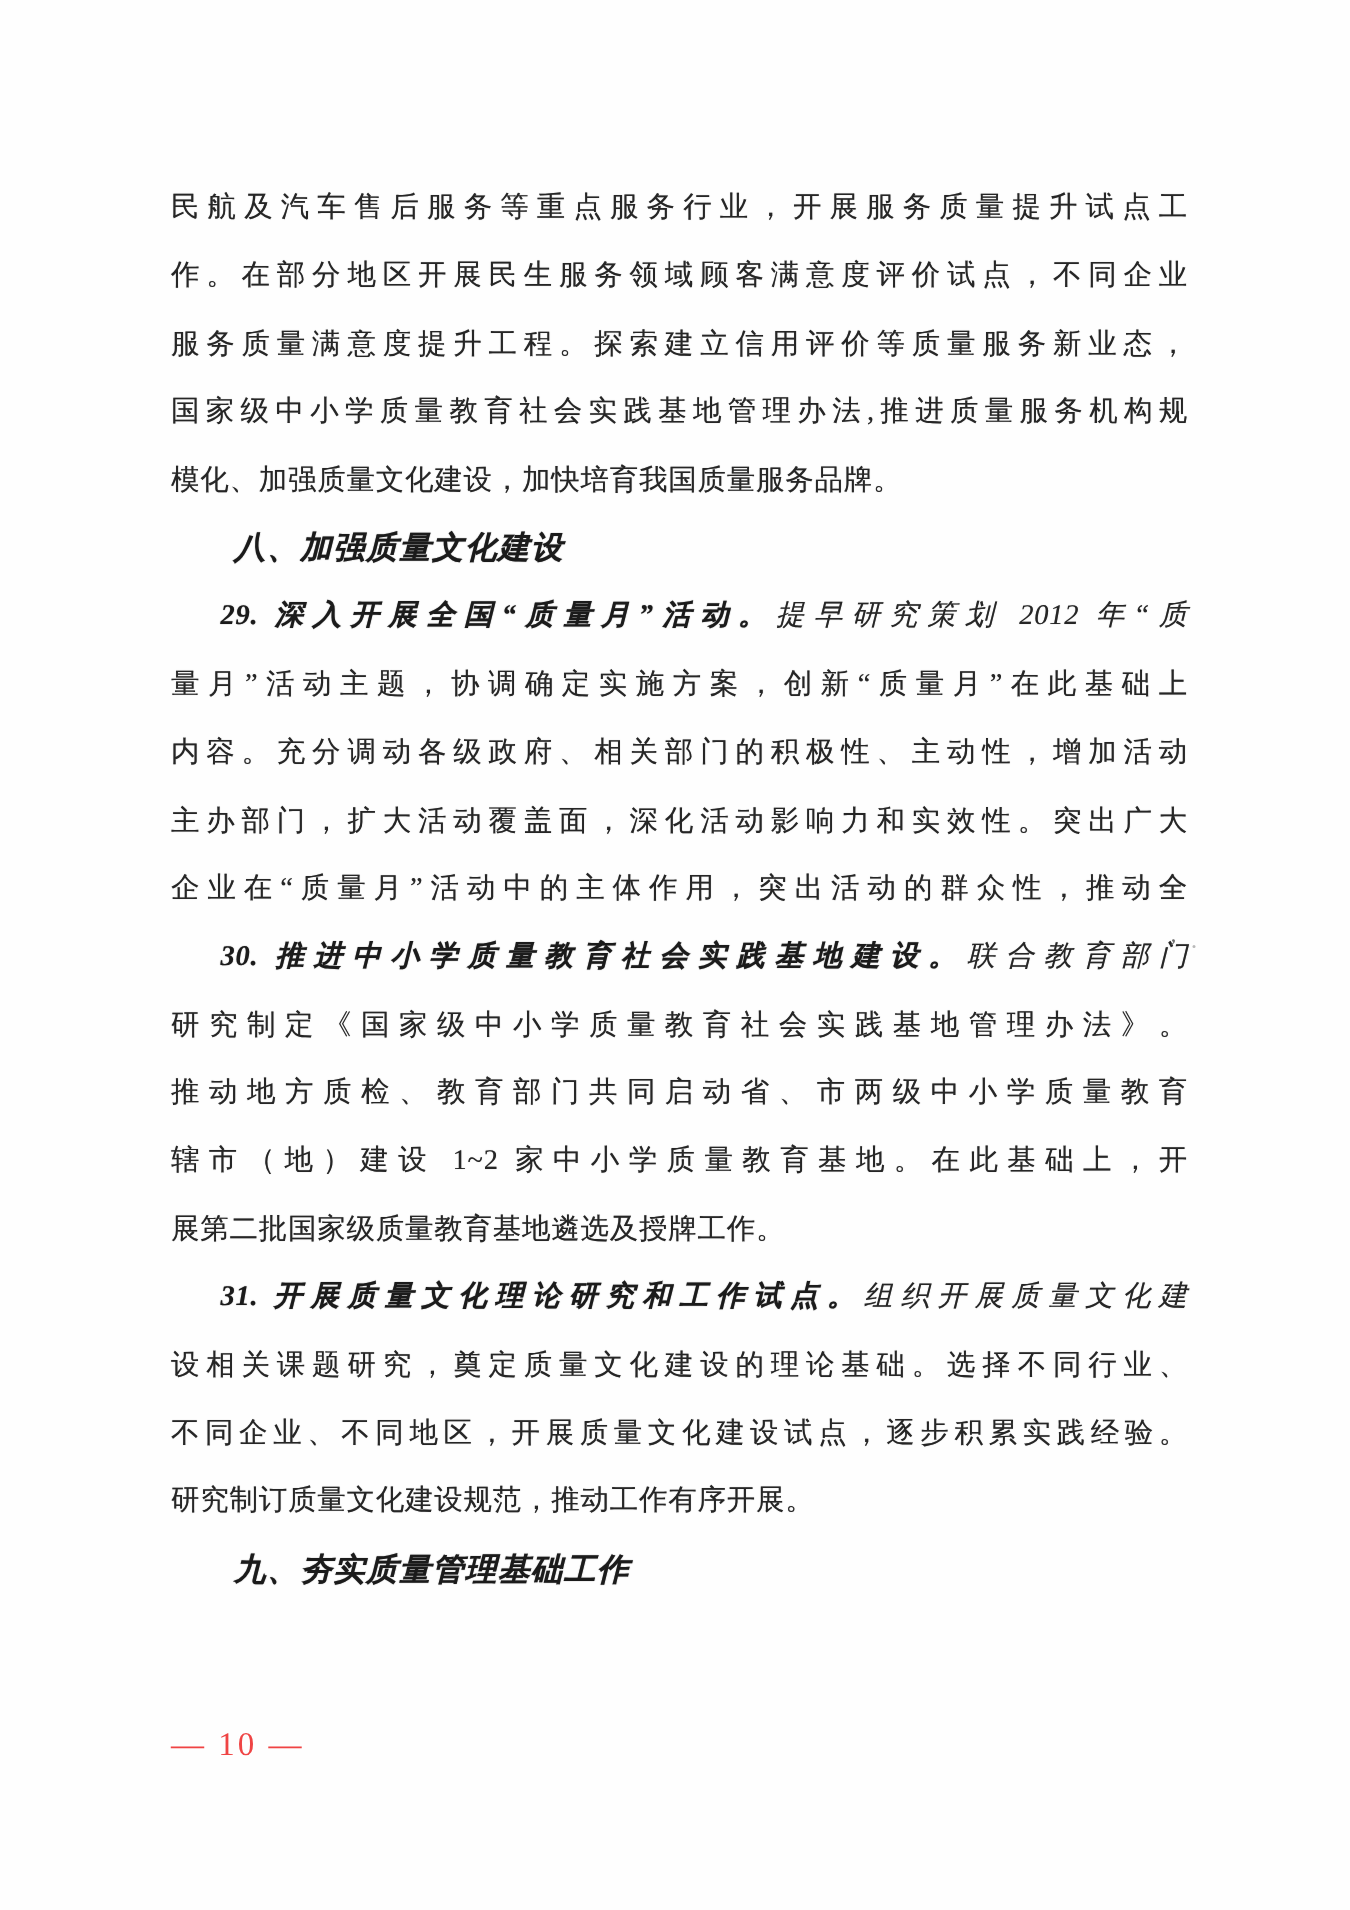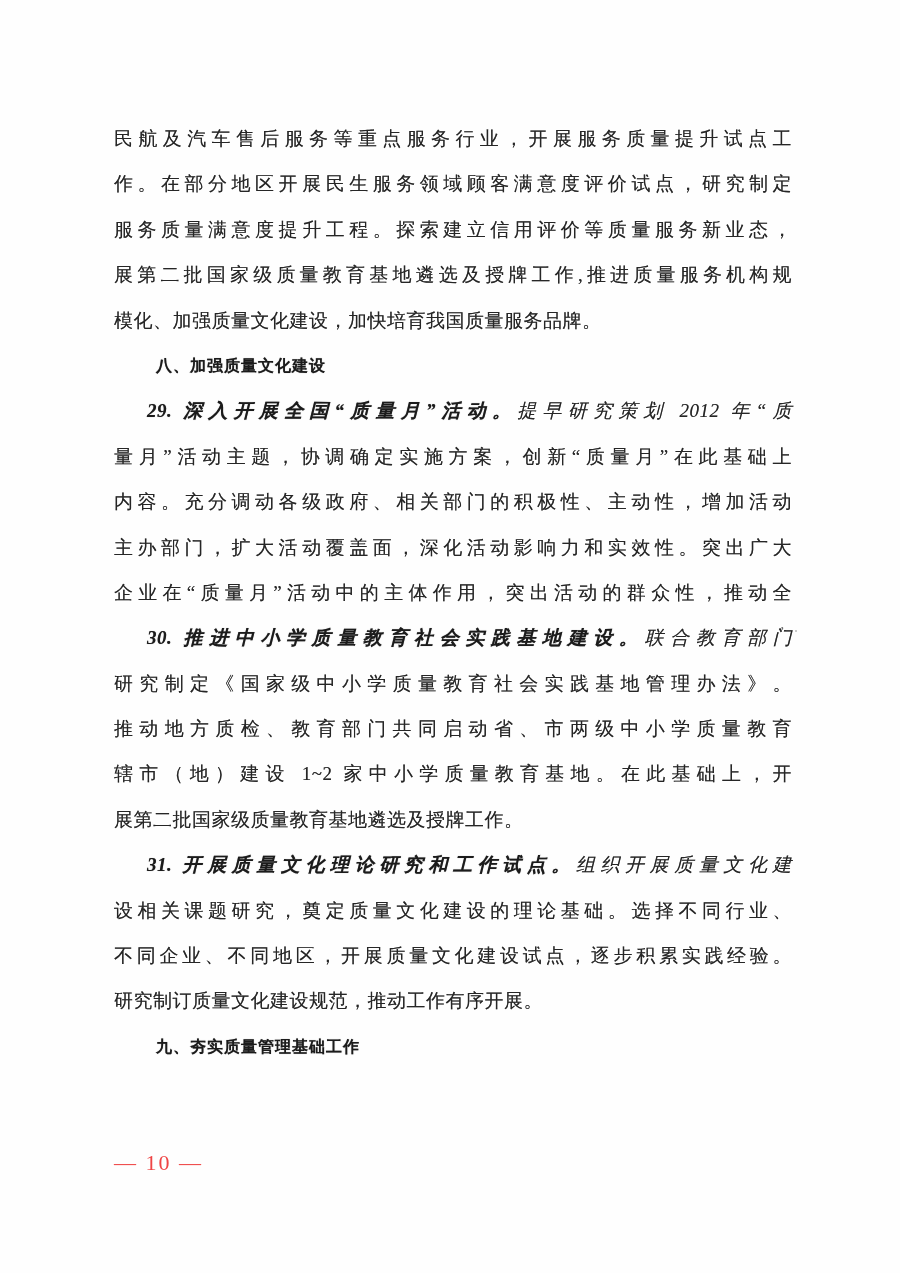--- a/index.html
+++ b/index.html
@@ -41,24 +41,25 @@
     text-justify: inter-character;
   }
   .line.indent {
     padding-left: 33px;
     font-style: italic;
   }
   .line.heading {
     font-family: "Liberation Sans", "DejaVu Sans", sans-serif;
     font-weight: bold;
     color: #1b1b1b;
-    font-size: 16px;
+    font-size: 21px;
     letter-spacing: 1px;
     padding-left: 42px;
     text-shadow: 0 0 0.6px rgba(20,20,20,0.6);
+    font-style: italic;
   }
   .seg { font-weight: normal; }
   .seg.bold {
     font-weight: bold;
     color: #1b1b1b;
     text-shadow: 0 0 0.7px rgba(20,20,20,0.6);
   }
   .footer {
     position: absolute;
     left: 114px;
@@ -85,23 +86,23 @@
     background: #b9b9b9;
     border-radius: 50%;
   }
 </style>
 </head>
 <body>
 
 <div class="page">
   <div class="text-block">
       <div class="line fill"><span class="seg">民航及汽车售后服务等重点服务行业，开展服务质量提升试点工</span></div>
-      <div class="line fill"><span class="seg">作。在部分地区开展民生服务领域顾客满意度评价试点，研究制定</span></div>
+      <div class="line fill"><span class="seg">作。在部分地区开展民生服务领域顾客满意度评价试点，不同企业</span></div>
       <div class="line fill"><span class="seg">服务质量满意度提升工程。探索建立信用评价等质量服务新业态，</span></div>
-      <div class="line fill"><span class="seg">展第二批国家级质量教育基地遴选及授牌工作,推进质量服务机构规</span></div>
+      <div class="line fill"><span class="seg">国家级中小学质量教育社会实践基地管理办法,推进质量服务机构规</span></div>
       <div class="line"><span class="seg">模化、加强质量文化建设，加快培育我国质量服务品牌。</span></div>
       <div class="line heading"><span class="seg bold">八、加强质量文化建设</span></div>
       <div class="line fill indent"><span class="seg bold">29. 深入开展全国“质量月”活动。</span><span class="seg">提早研究策划 2012 年“质</span></div>
       <div class="line fill"><span class="seg">量月”活动主题，协调确定实施方案，创新“质量月”在此基础上</span></div>
       <div class="line fill"><span class="seg">内容。充分调动各级政府、相关部门的积极性、主动性，增加活动</span></div>
       <div class="line fill"><span class="seg">主办部门，扩大活动覆盖面，深化活动影响力和实效性。突出广大</span></div>
       <div class="line fill"><span class="seg">企业在“质量月”活动中的主体作用，突出活动的群众性，推动全</span></div>
       <div class="line fill indent"><span class="seg bold">30. 推进中小学质量教育社会实践基地建设。</span><span class="seg">联合教育部门</span></div>
       <div class="line fill"><span class="seg">研究制定《国家级中小学质量教育社会实践基地管理办法》。</span></div>
       <div class="line fill"><span class="seg">推动地方质检、教育部门共同启动省、市两级中小学质量教育</span></div>

